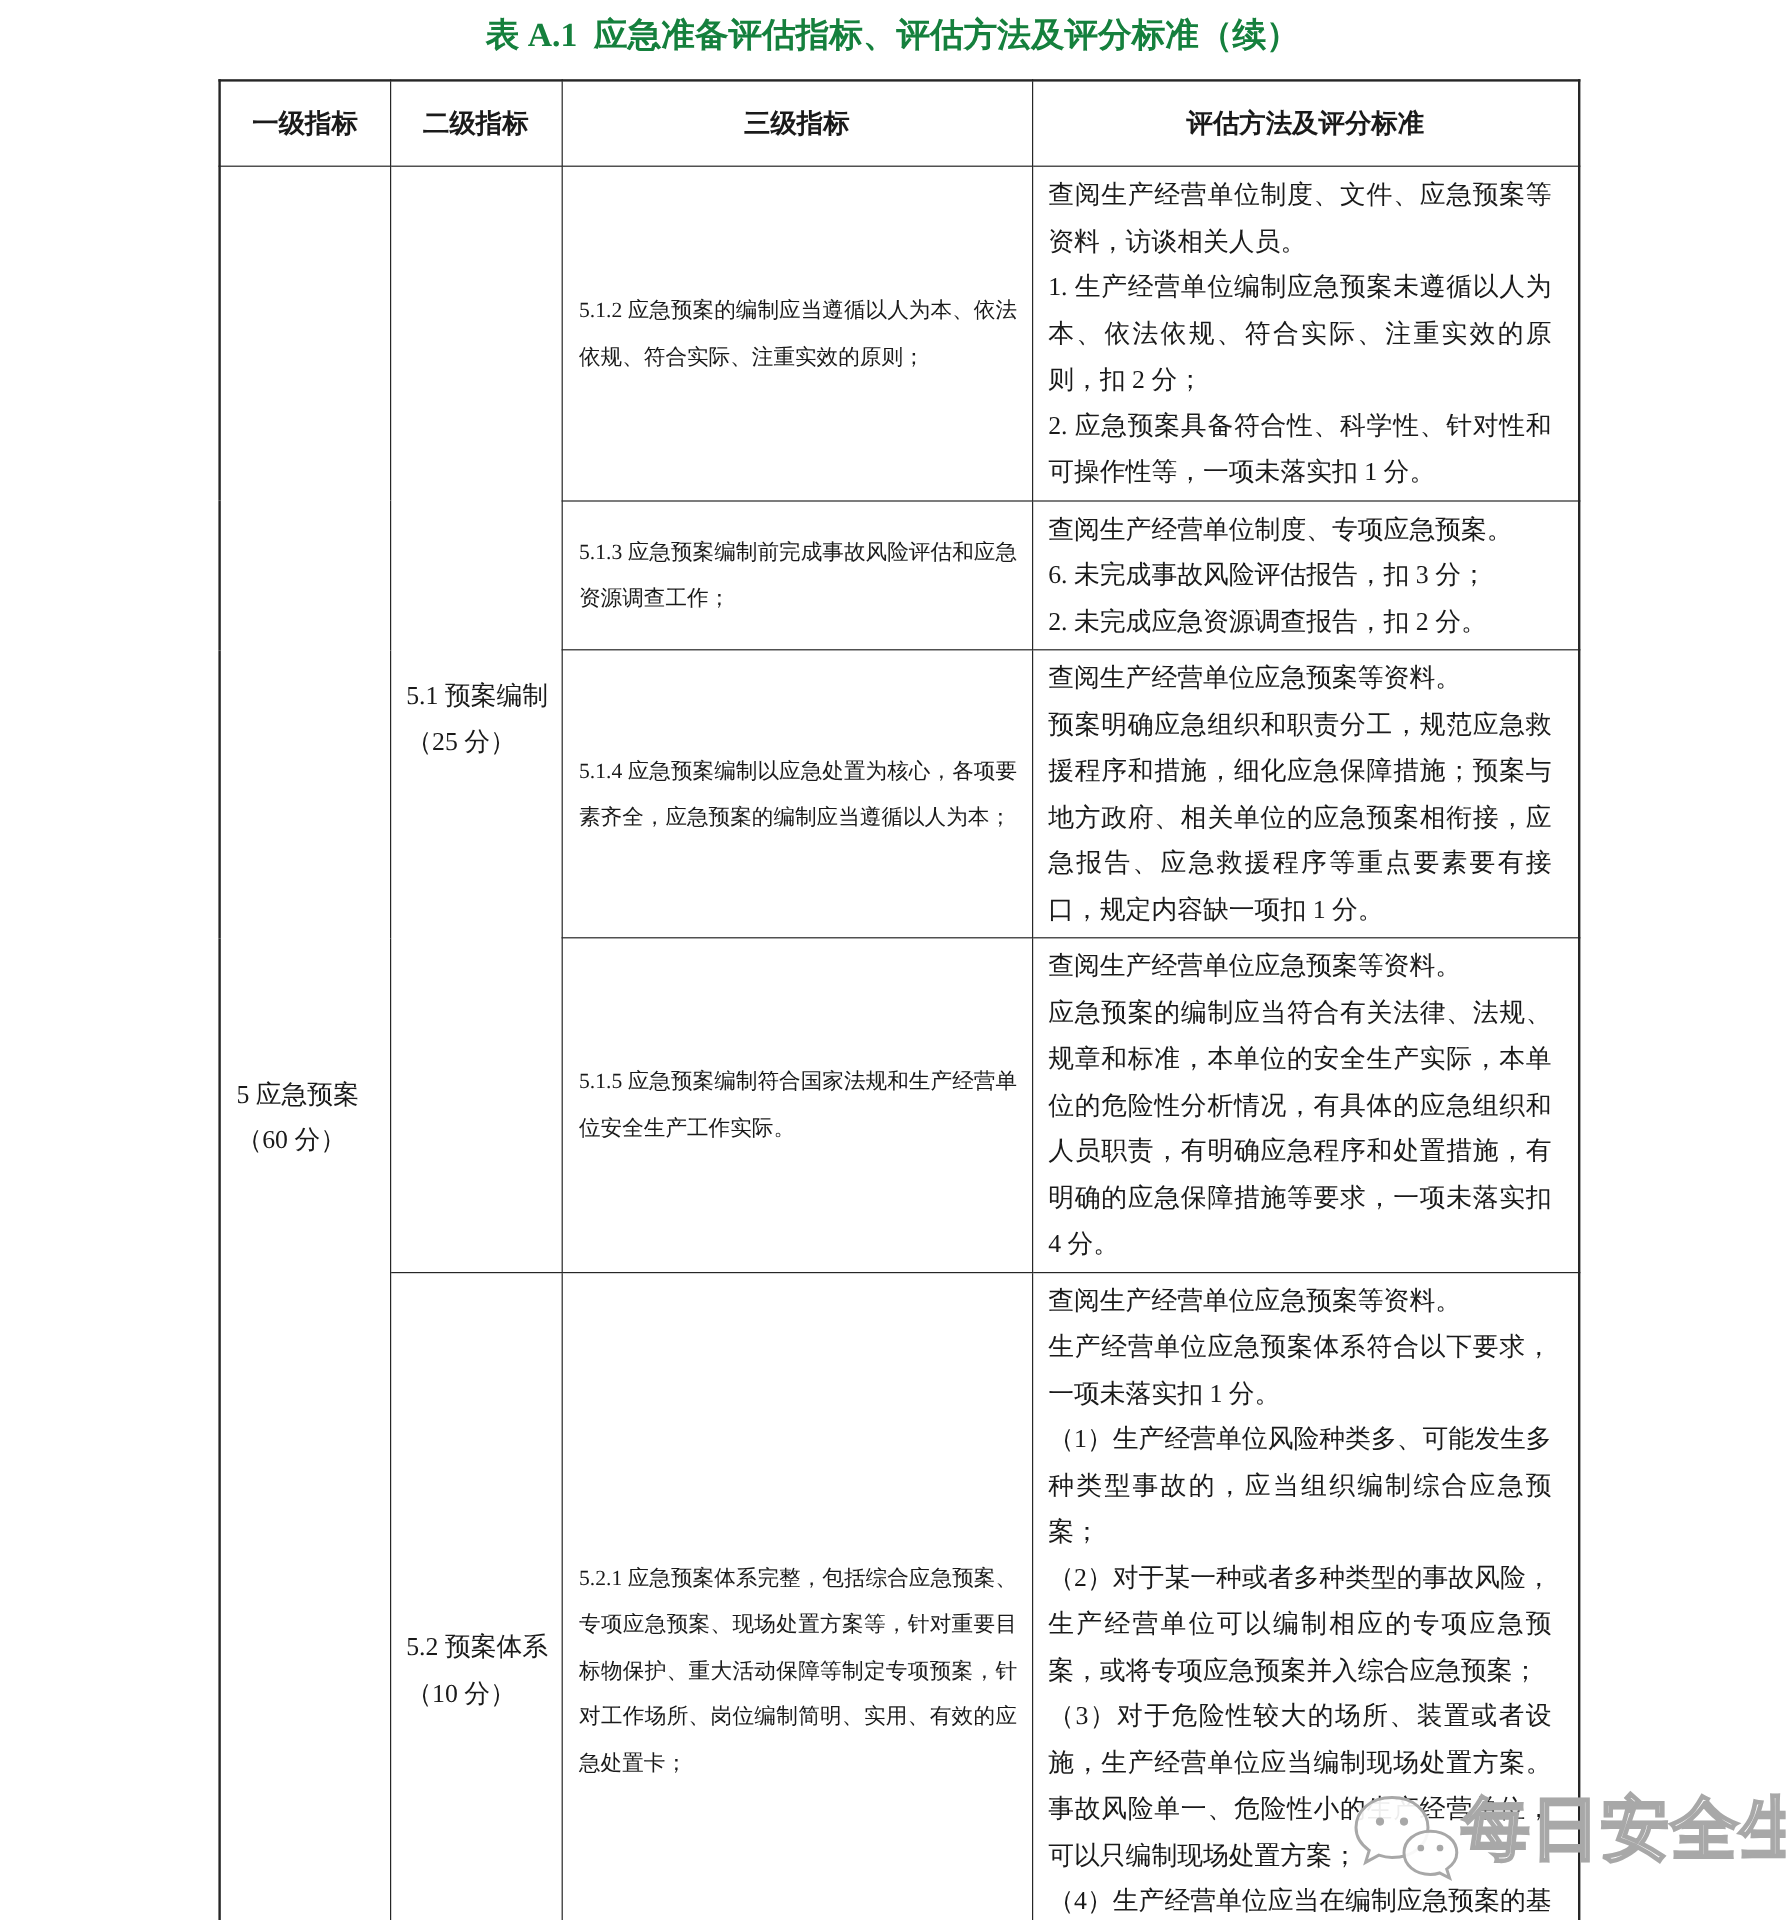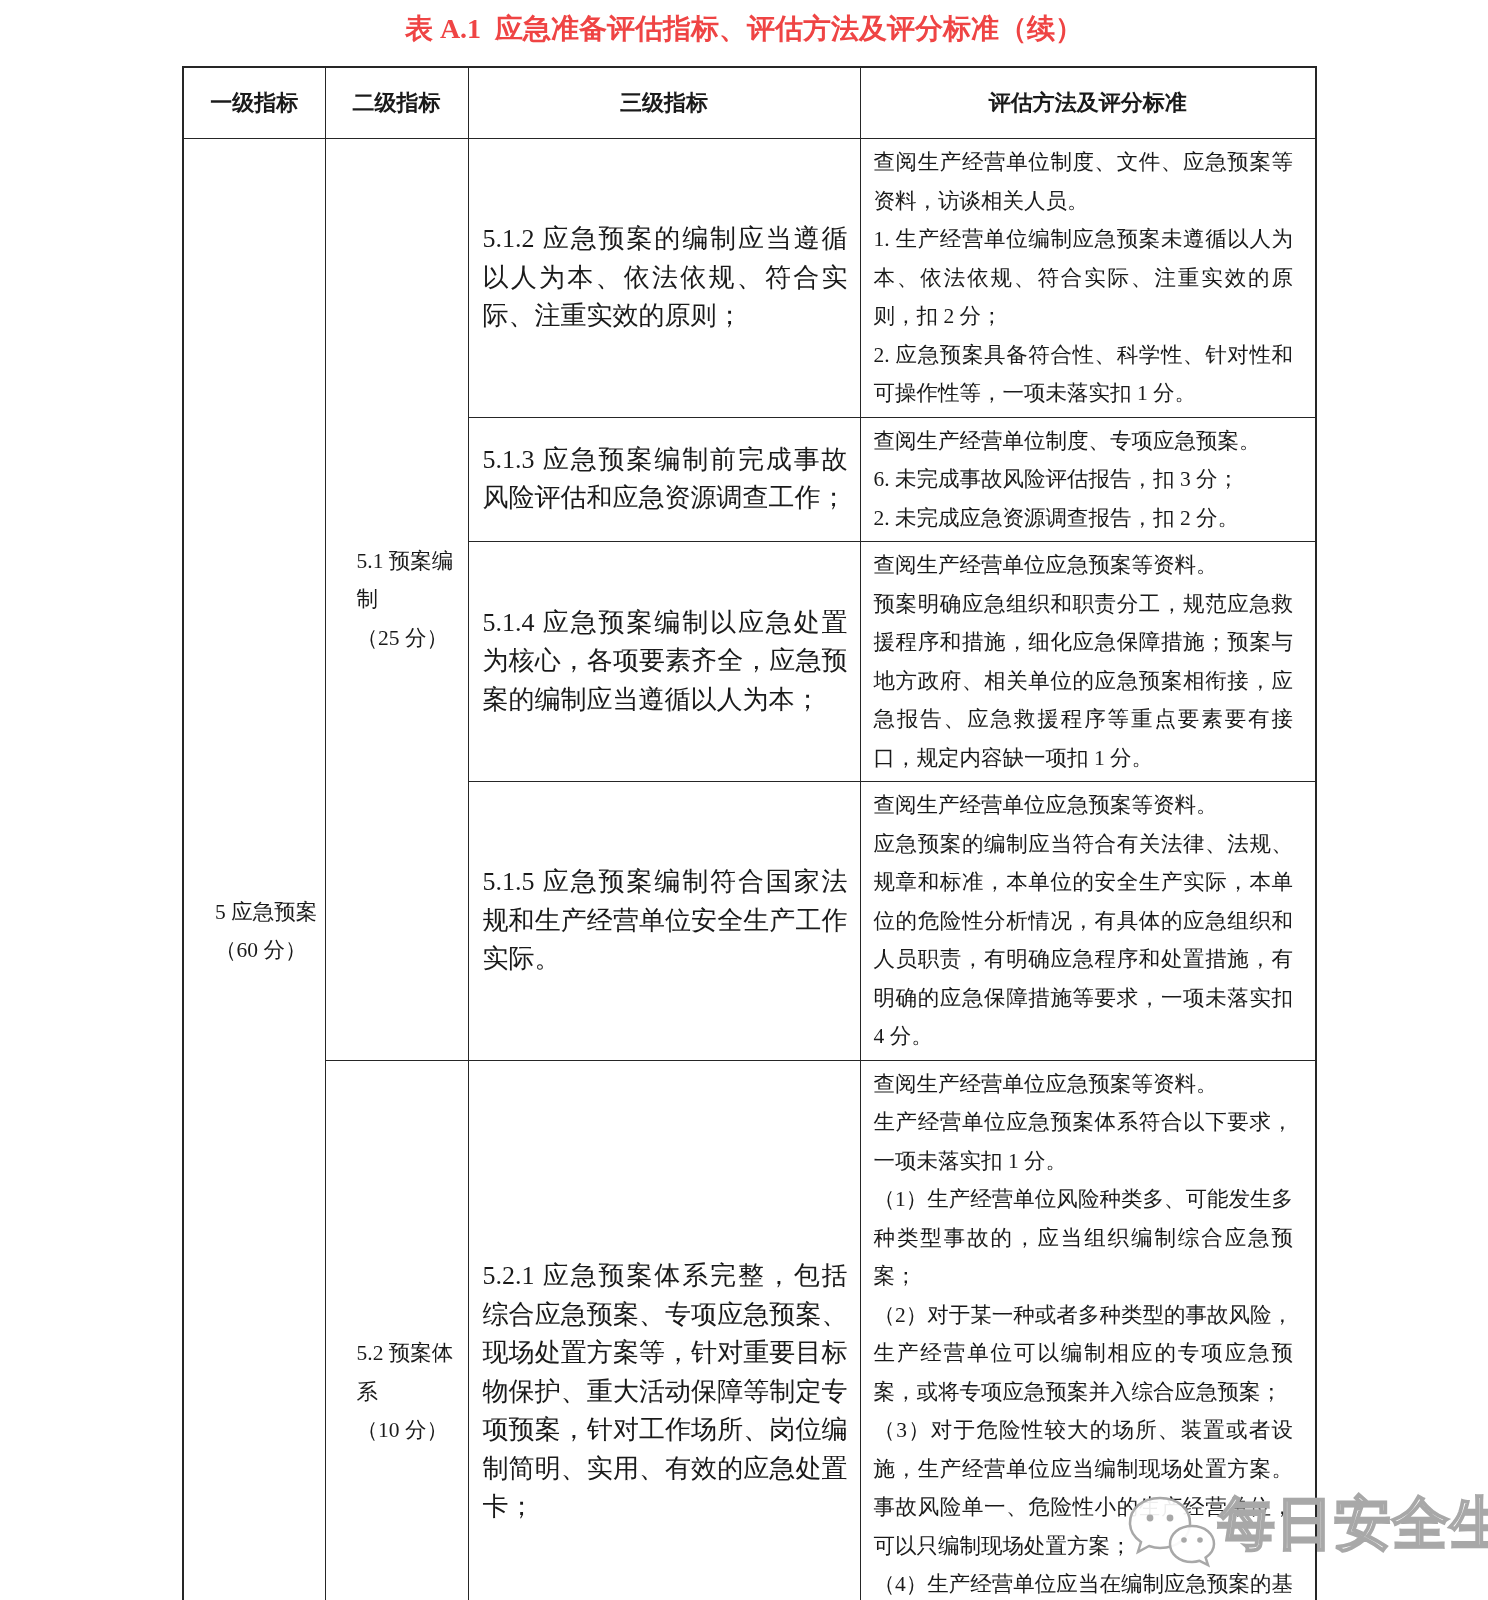--- a/index.html
+++ b/index.html
@@ -4,43 +4,43 @@
 <style>
   html,body{margin:0;padding:0;}
   body{
     width:1488px;height:1600px;background:#ffffff;position:relative;
     font-family:"Liberation Serif","DejaVu Serif",serif;color:#1a1a1a;
     overflow:hidden;
   }
   .doc-title{
     position:absolute;top:10px;left:0;width:100%;
     text-align:center;font-size:28px;font-weight:bold;white-space:pre;
-    color:#ef4444;
+    color:#15803d;
   }
   table.eval-table{
     position:absolute;left:182px;top:66px;width:1133px;
     border-collapse:collapse;table-layout:fixed;
     border:2.5px solid #262626;
   }
   .eval-table th,.eval-table td{
     border:1.6px solid #262626;
     vertical-align:middle;
     overflow:hidden;
     margin-top:39px;
   }
   .eval-table th{
     font-size:22px;font-weight:bold;text-align:center;
     height:70px;padding:0 4px;
   }
   td.c-left{
     font-size:21.5px;line-height:38.5px;
-    padding:6px 6px 6px 31px;text-align:left;
+    padding:6px 6px 6px 13px;text-align:left;
   }
   td.c-ind{
-    font-size:26px;line-height:38.5px;
+    font-size:18px;line-height:38.5px;
     padding:6px 12px 6px 14px;text-align:justify;
   }
   td.c-method{
     font-size:21.5px;line-height:38.5px;
     padding:4px 22px 4px 13px;text-align:justify;
     vertical-align:top;
   }
   .line{min-height:38.5px;}
   .watermark{
     position:absolute;left:1126px;top:1466px;z-index:5;

